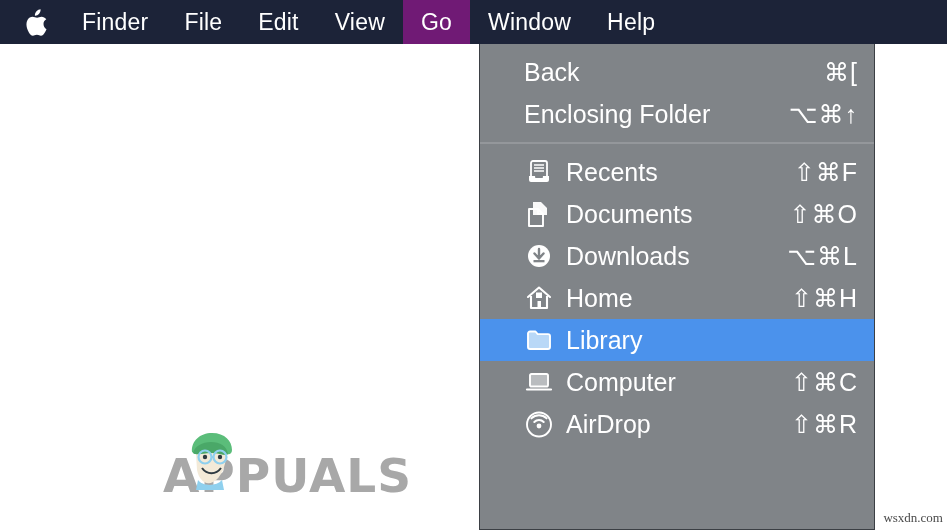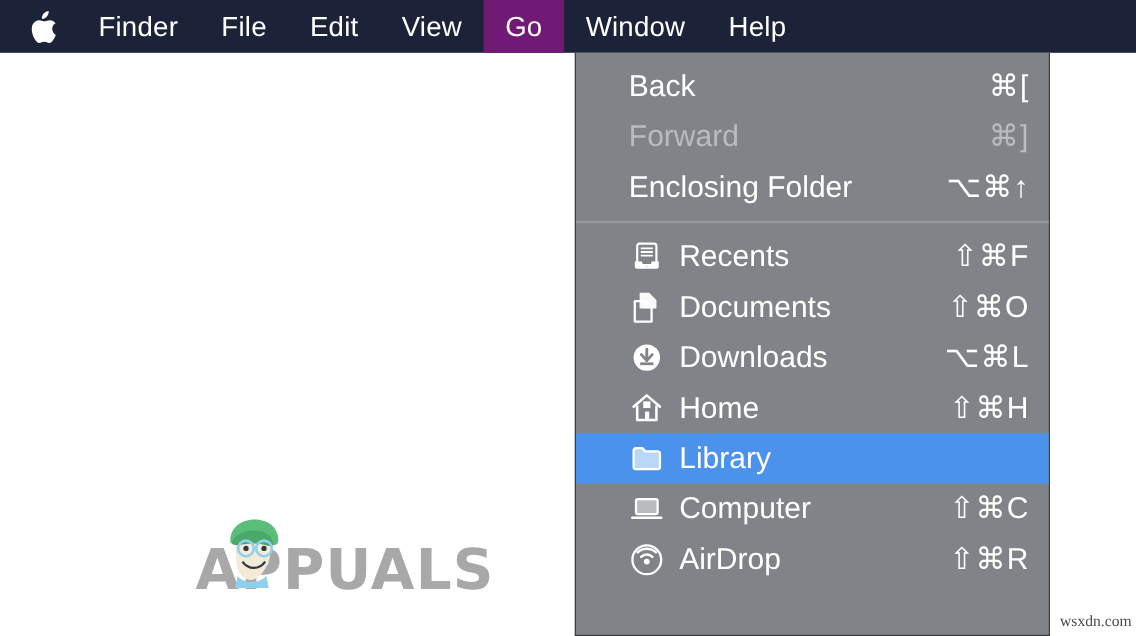--- a/index.html
+++ b/index.html
@@ -215,24 +215,20 @@
         <span>Help</span>
       </div>
     </div>
 </div>
 
 <div id="go-menu">
     <div class="menu-row">
       <span class="row-label">Back</span>
       <span class="row-shortcut">⌘[</span>
     </div>
-    <div class="menu-row disabled">
-      <span class="row-label">Forward</span>
-      <span class="row-shortcut">⌘]</span>
-    </div>
     <div class="menu-row">
       <span class="row-label">Enclosing Folder</span>
       <span class="row-shortcut">⌥⌘↑</span>
     </div>
     <div class="menu-sep"></div>
     <div class="menu-row">
       <span class="row-icon">
         <svg width="28" height="28" viewBox="0 0 28 28" xmlns="http://www.w3.org/2000/svg">
           <rect x="6" y="3" width="16" height="18" rx="2" fill="none" stroke="#ffffff" stroke-width="1.8"></rect>
           <line x1="9" y1="7" x2="19" y2="7" stroke="#ffffff" stroke-width="1.5"></line>

